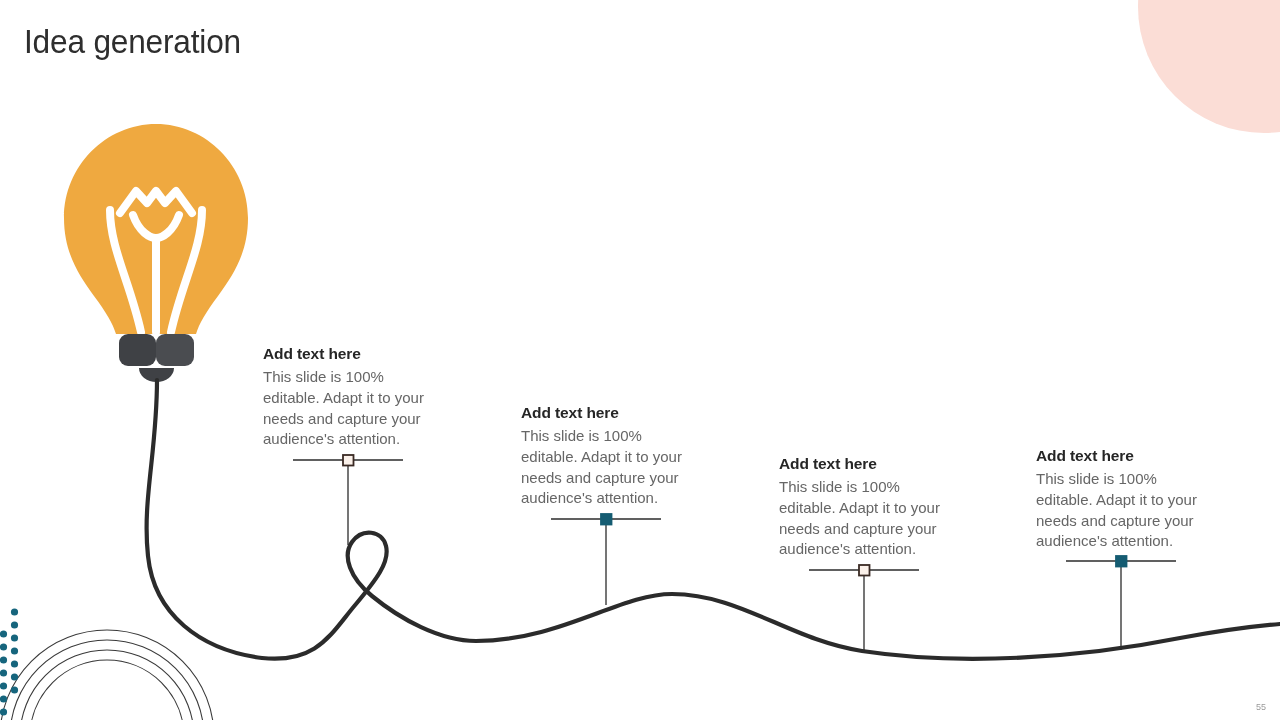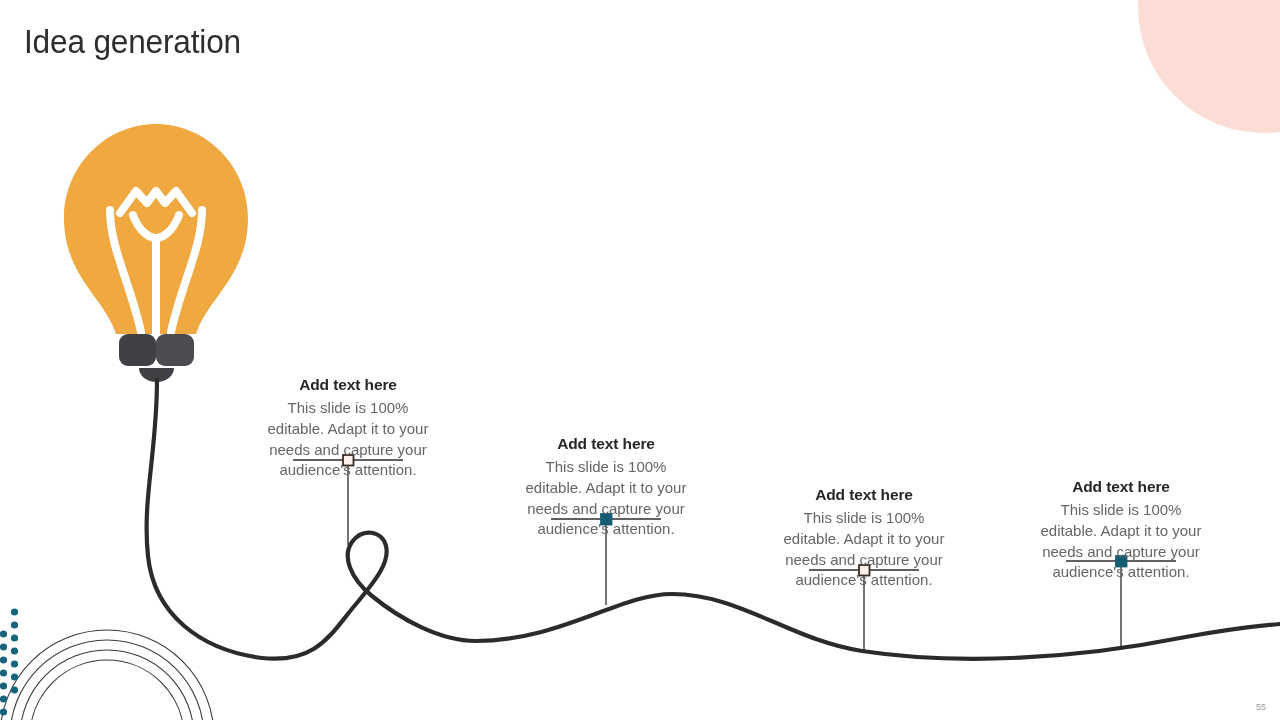--- a/index.html
+++ b/index.html
@@ -37,22 +37,20 @@
     letter-spacing: -0.2px;
     font-family: "Liberation Sans Narrow", "Liberation Sans", sans-serif;
     transform: scaleX(0.93);
     transform-origin: left center;
     white-space: nowrap;
   }
 
   
   .callout {
     position: absolute;
-    text-align: center;
-    margin-top: 31px;
   }
   .callout-heading {
     font-size: 15.5px;
     font-weight: bold;
     color: #262626;
     margin: 0 0 4px 0;
     line-height: 1.25;
     letter-spacing: -0.1px;
   }
   .callout-body {

